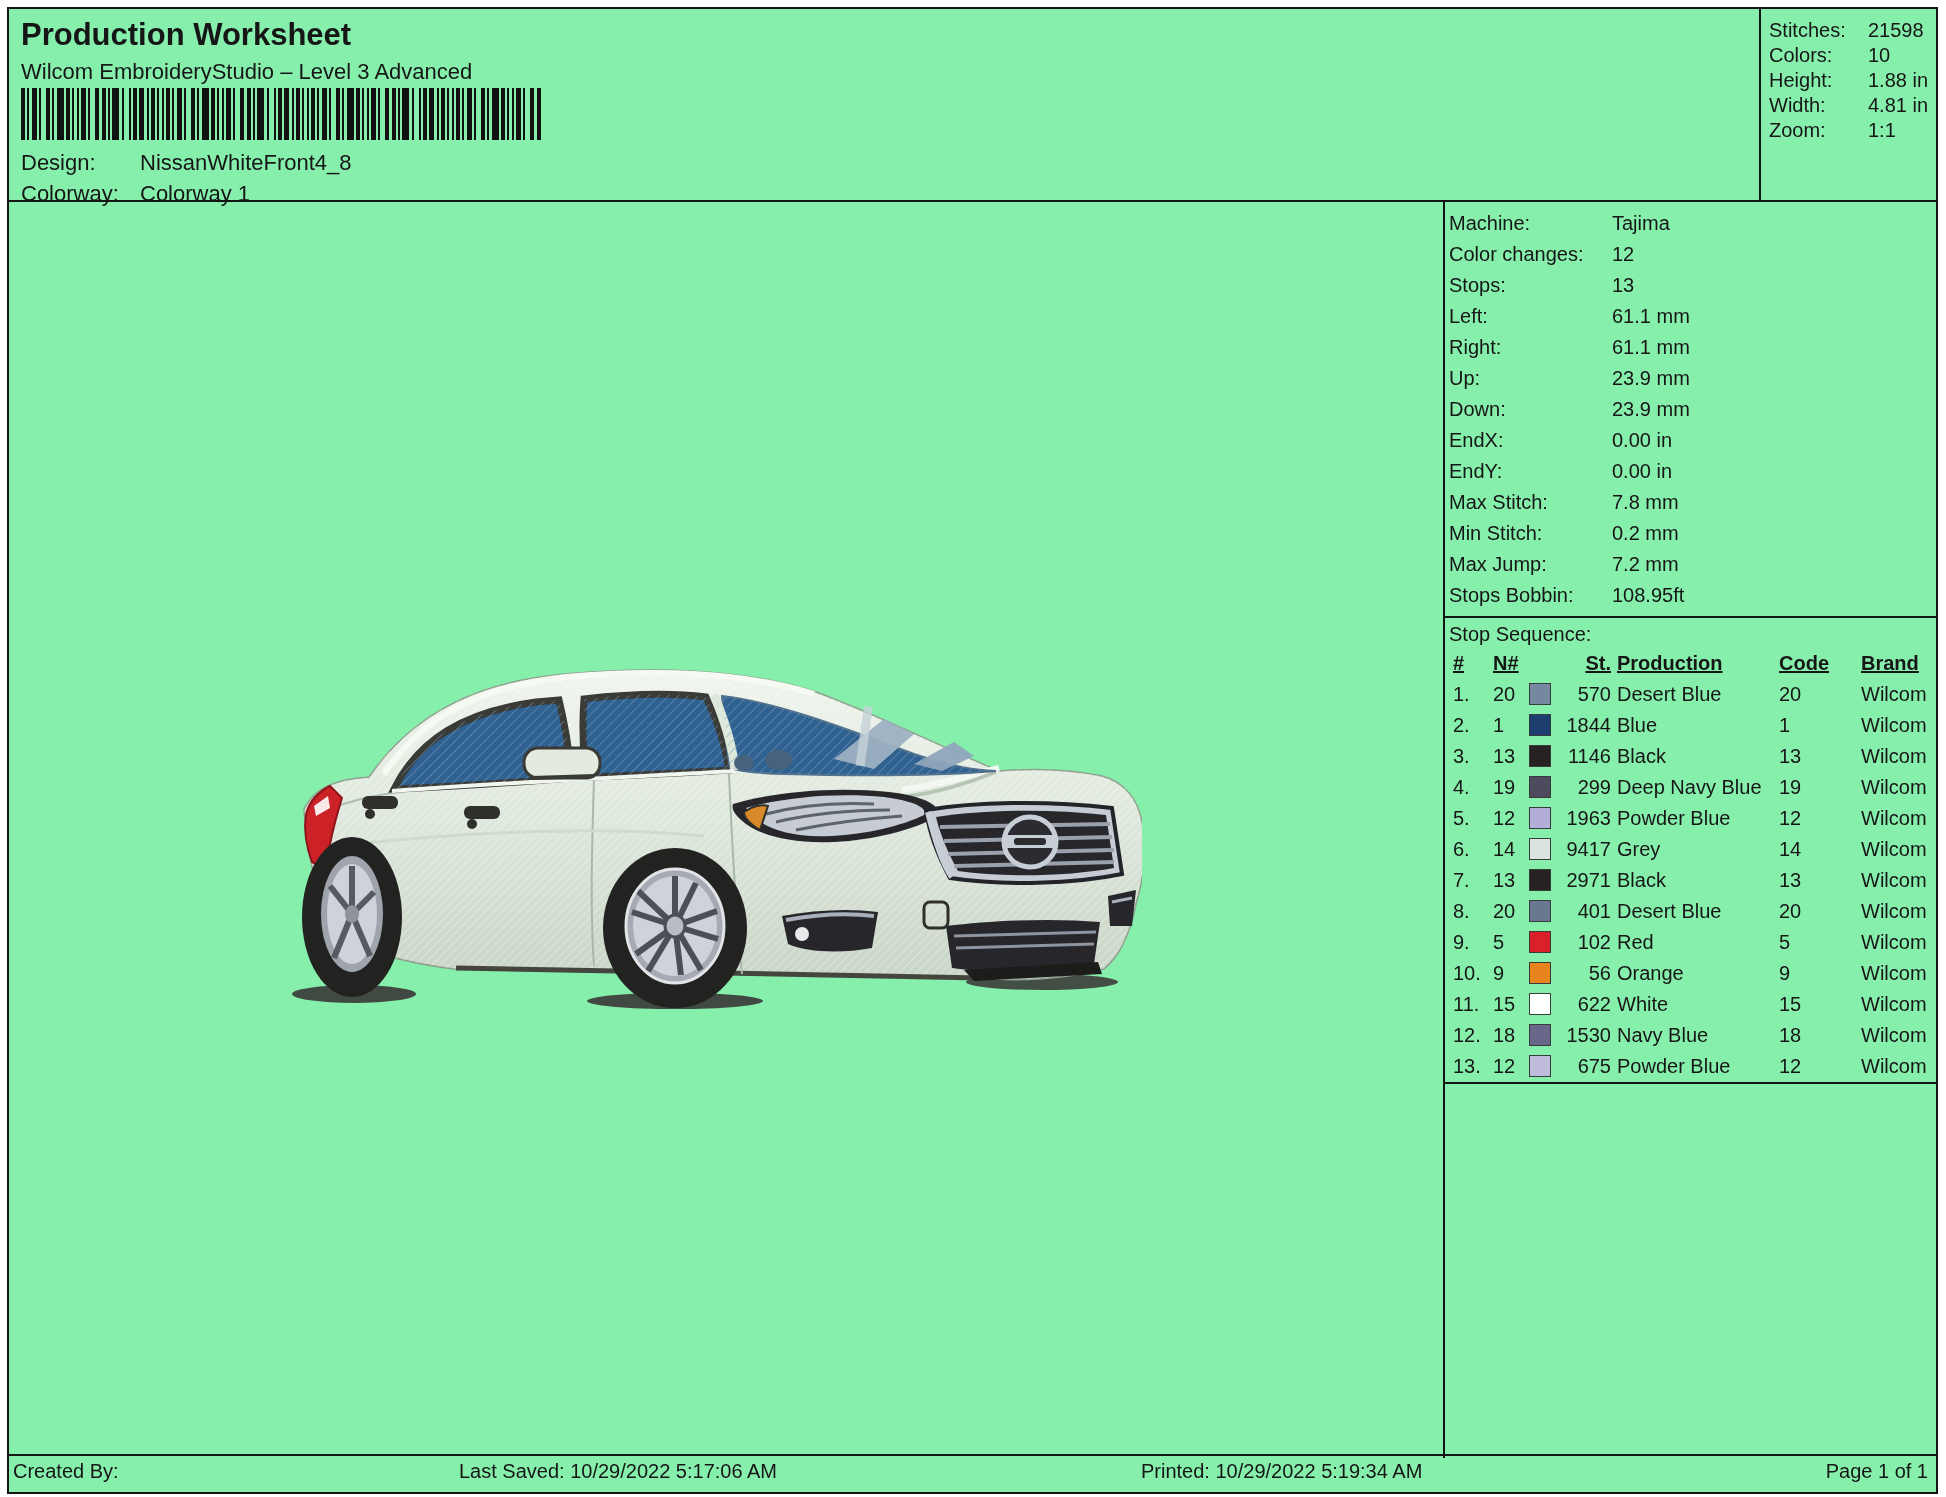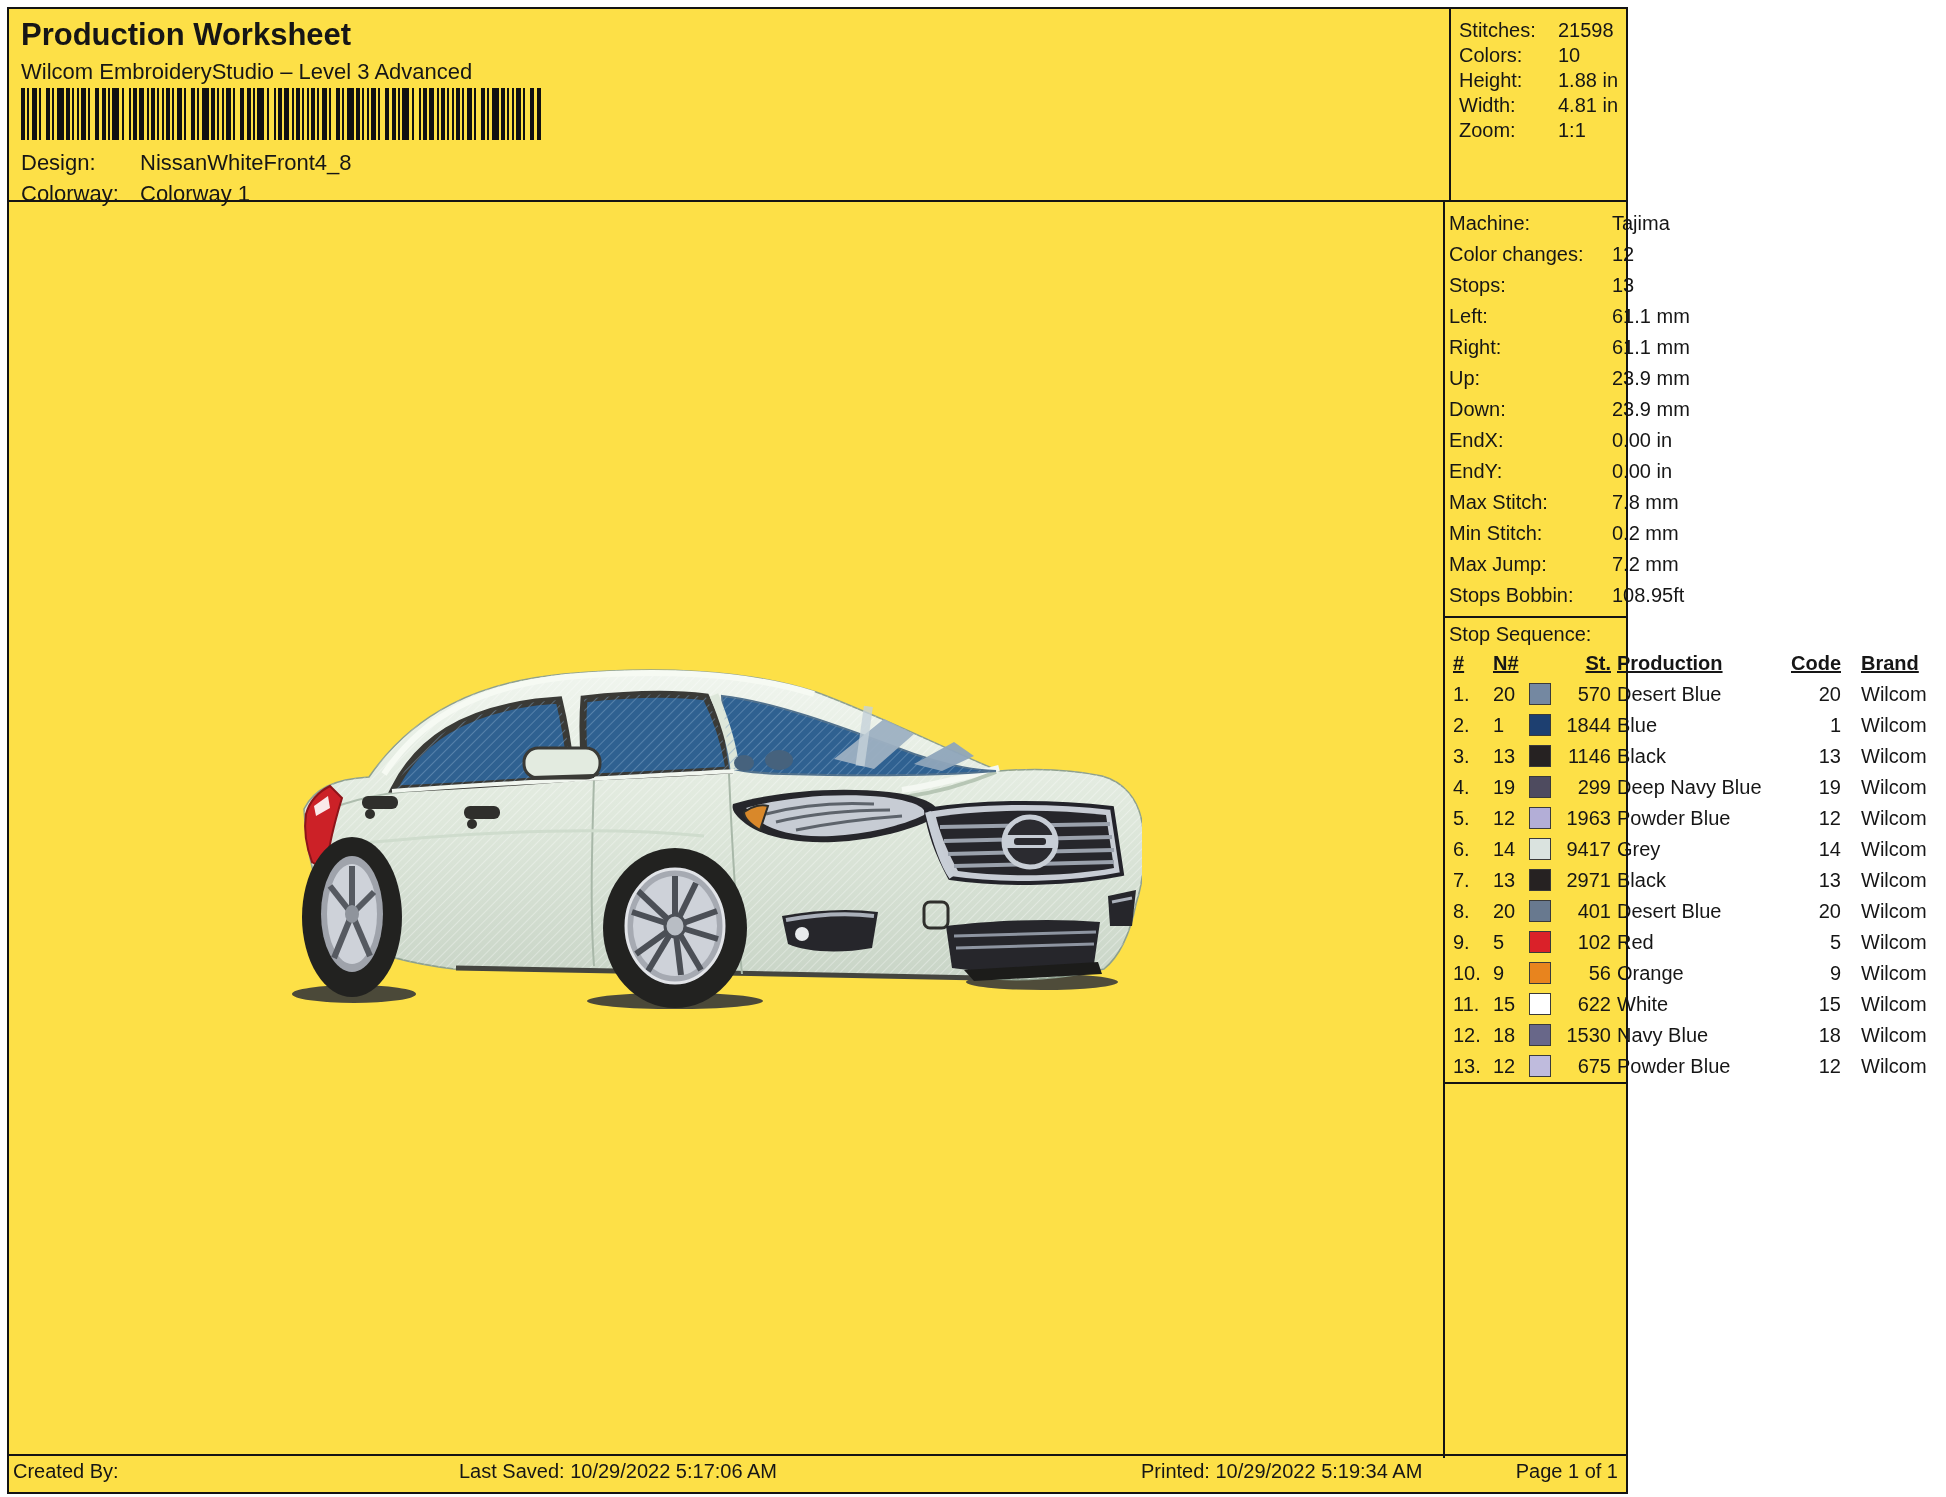--- a/index.html
+++ b/index.html
@@ -3,22 +3,22 @@
 <meta charset="utf-8">
 <style>
   * { margin:0; padding:0; box-sizing:border-box; }
   html,body { background:#ffffff; }
   .page {
     position:relative; width:1946px; height:1497px; background:#ffffff;
     font-family:"Liberation Sans","DejaVu Sans",sans-serif; color:#161616;
     overflow:hidden;
   }
   .sheet {
-    position:absolute; left:7px; top:7px; width:1621px; height:1487px;
-    border:2px solid #141414; background:#fde047;
+    position:absolute; left:7px; top:7px; width:1931px; height:1487px;
+    border:2px solid #141414; background:#86efac;
   }
   
   .hdr { position:absolute; left:0; top:0; right:0; height:193px; border-bottom:2px solid #141414; }
   .title { position:absolute; left:12px; top:8px; font-size:31px; font-weight:bold; letter-spacing:0; }
   .subtitle { position:absolute; left:12px; top:50px; font-size:22px; }
   .barcode { position:absolute; left:12px; top:79px; height:52px; width:522px; font-size:0; white-space:nowrap; overflow:hidden; }
   .barcode .bar { display:inline-block; height:52px; background:#111111; vertical-align:top; }
   .barcode .gap { display:inline-block; height:52px; background:transparent; vertical-align:top; }
   .meta-row { position:absolute; left:12px; font-size:22px; }
   .meta-row .m-label { display:inline-block; width:119px; }
@@ -37,21 +37,21 @@
   .mrow .m-label { display:inline-block; width:163px; }
   .seq-title { border-top:2px solid #141414; height:32px; line-height:32px; padding-left:4px; font-size:20px; margin-top:5px; }
   .seq-table { position:relative; font-size:20px; }
   .seq-row { position:relative; height:31px; line-height:31px; }
   .seq-row .cell { position:absolute; top:0; height:31px; white-space:nowrap; }
   .c-num   { left:8px;  width:38px; }
   .c-n     { left:48px; width:36px; }
   .c-sw    { left:84px; top:4px; width:22px; height:22px; border:1px solid #3a3a3a; position:absolute; }
   .c-st    { left:104px; width:62px; text-align:right; }
   .c-desc  { left:172px; width:160px; }
-  .c-code  { left:326px; width:70px; text-align:right; }
+  .c-code  { left:334px; width:70px; text-align:left; }
   .c-brand { left:416px; width:74px; }
   .seq-header .cell { font-weight:bold; text-decoration:underline; }
   .seq-bottom { border-top:2px solid #141414; }
   
   .footer { position:absolute; left:0; right:0; bottom:4px; height:34px; border-top:2px solid #141414; font-size:20px; }
   .footer span { position:absolute; top:0; line-height:31px; white-space:nowrap; }
   .f-created { left:4px; }
   .f-saved   { left:450px; }
   .f-printed { left:1132px; }
   .f-page    { right:8px; }

